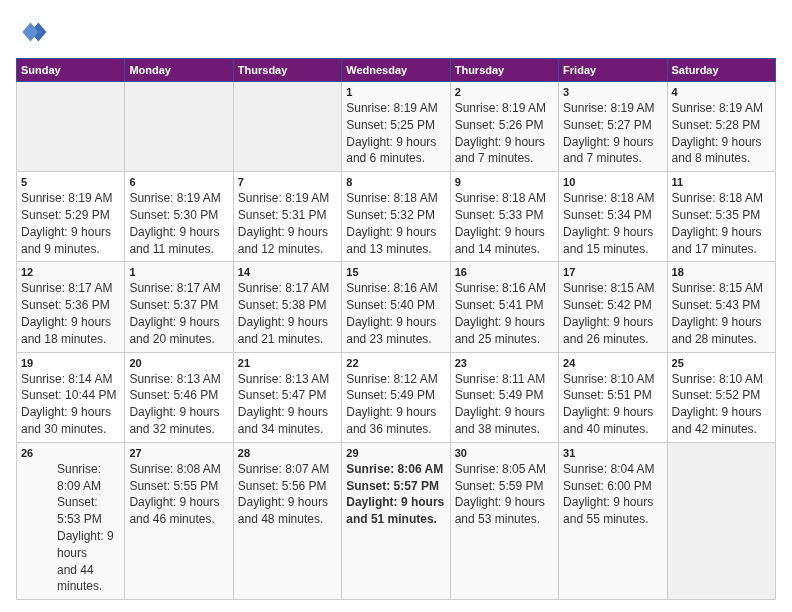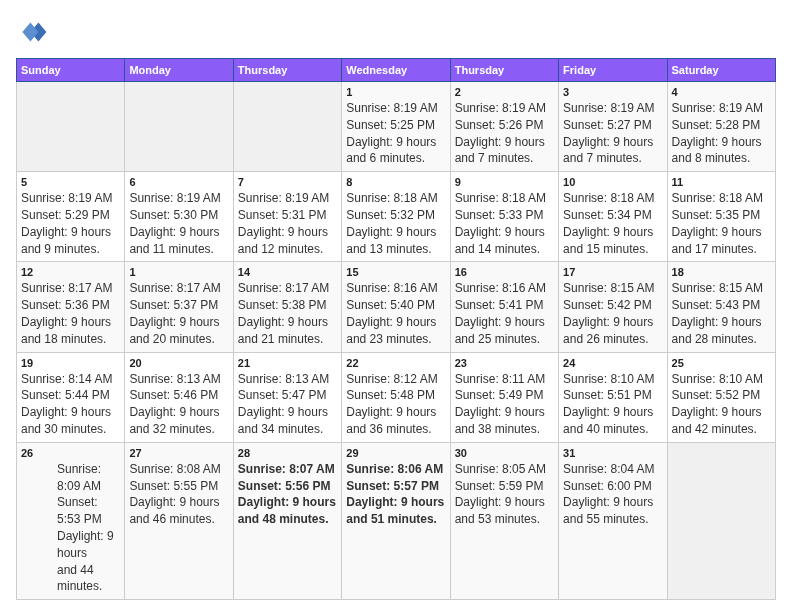--- a/index.html
+++ b/index.html
@@ -49,21 +49,21 @@
       font-size: 14px;
       font-weight: normal;
       color: #444;
     }
     .calendar {
       width: 100%;
       border-collapse: collapse;
       font-size: 10px;
     }
     .calendar thead tr th {
-      background: #8b5cf6;
+      background: #701a75;
       color: #fff;
       padding: 5px 4px;
       text-align: left;
       font-size: 11px;
       font-weight: bold;
       border: 1px solid #2a559a;
     }
     .calendar tbody tr td {
       border: 1px solid #ccc;
       vertical-align: top;
@@ -258,42 +258,42 @@
             <div class="cell-info" style="white-space: pre-line;">Sunrise: 8:15 AM
 Sunset: 5:43 PM
 Daylight: 9 hours
 and 28 minutes.</div>
           </td>
         </tr>
         <tr>
           <td>
             <div class="cell-day">19</div>
             <div class="cell-info" style="white-space: pre-line;">Sunrise: 8:14 AM
-Sunset: 5:44 PM
+Sunset: 10:44 PM
 Daylight: 9 hours
 and 30 minutes.</div>
           </td>
           <td>
             <div class="cell-day">20</div>
             <div class="cell-info" style="white-space: pre-line;">Sunrise: 8:13 AM
 Sunset: 5:46 PM
 Daylight: 9 hours
 and 32 minutes.</div>
           </td>
           <td>
             <div class="cell-day">21</div>
             <div class="cell-info" style="white-space: pre-line;">Sunrise: 8:13 AM
 Sunset: 5:47 PM
 Daylight: 9 hours
 and 34 minutes.</div>
           </td>
           <td>
             <div class="cell-day">22</div>
             <div class="cell-info" style="white-space: pre-line;">Sunrise: 8:12 AM
-Sunset: 5:48 PM
+Sunset: 5:49 PM
 Daylight: 9 hours
 and 36 minutes.</div>
           </td>
           <td>
             <div class="cell-day">23</div>
             <div class="cell-info" style="white-space: pre-line;">Sunrise: 8:11 AM
 Sunset: 5:49 PM
 Daylight: 9 hours
 and 38 minutes.</div>
           </td>
@@ -322,21 +322,21 @@
           </td>
           <td>
             <div class="cell-day">27</div>
             <div class="cell-info" style="white-space: pre-line;">Sunrise: 8:08 AM
 Sunset: 5:55 PM
 Daylight: 9 hours
 and 46 minutes.</div>
           </td>
           <td>
             <div class="cell-day">28</div>
-            <div class="cell-info" style="white-space: pre-line; font-weight: bold;">Sunrise: 8:07 AM
+            <div class="cell-info" style="white-space: pre-line;">Sunrise: 8:07 AM
 Sunset: 5:56 PM
 Daylight: 9 hours
 and 48 minutes.</div>
           </td>
           <td>
             <div class="cell-day">29</div>
             <div class="cell-info" style="white-space: pre-line; font-weight: bold;">Sunrise: 8:06 AM
 Sunset: 5:57 PM
 Daylight: 9 hours
 and 51 minutes.</div>

